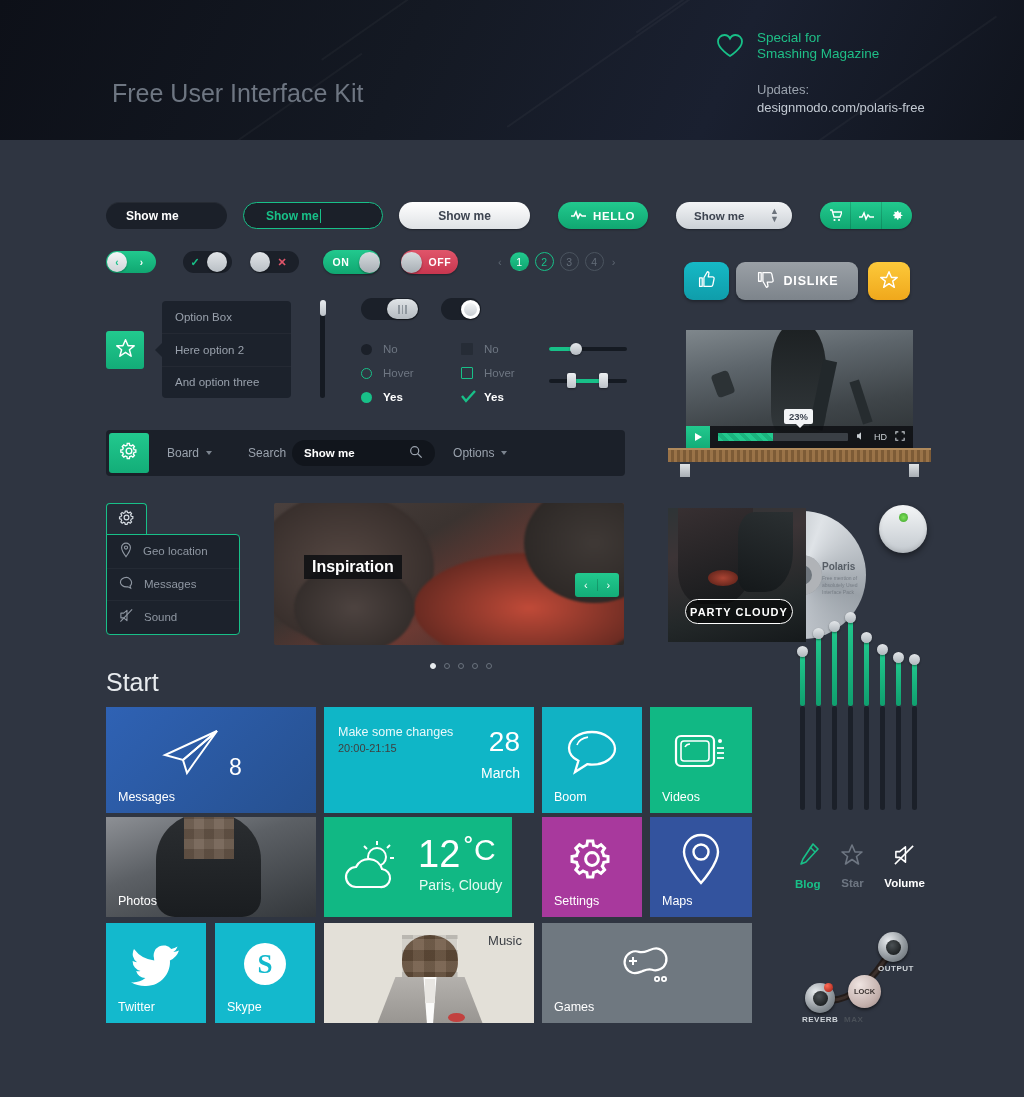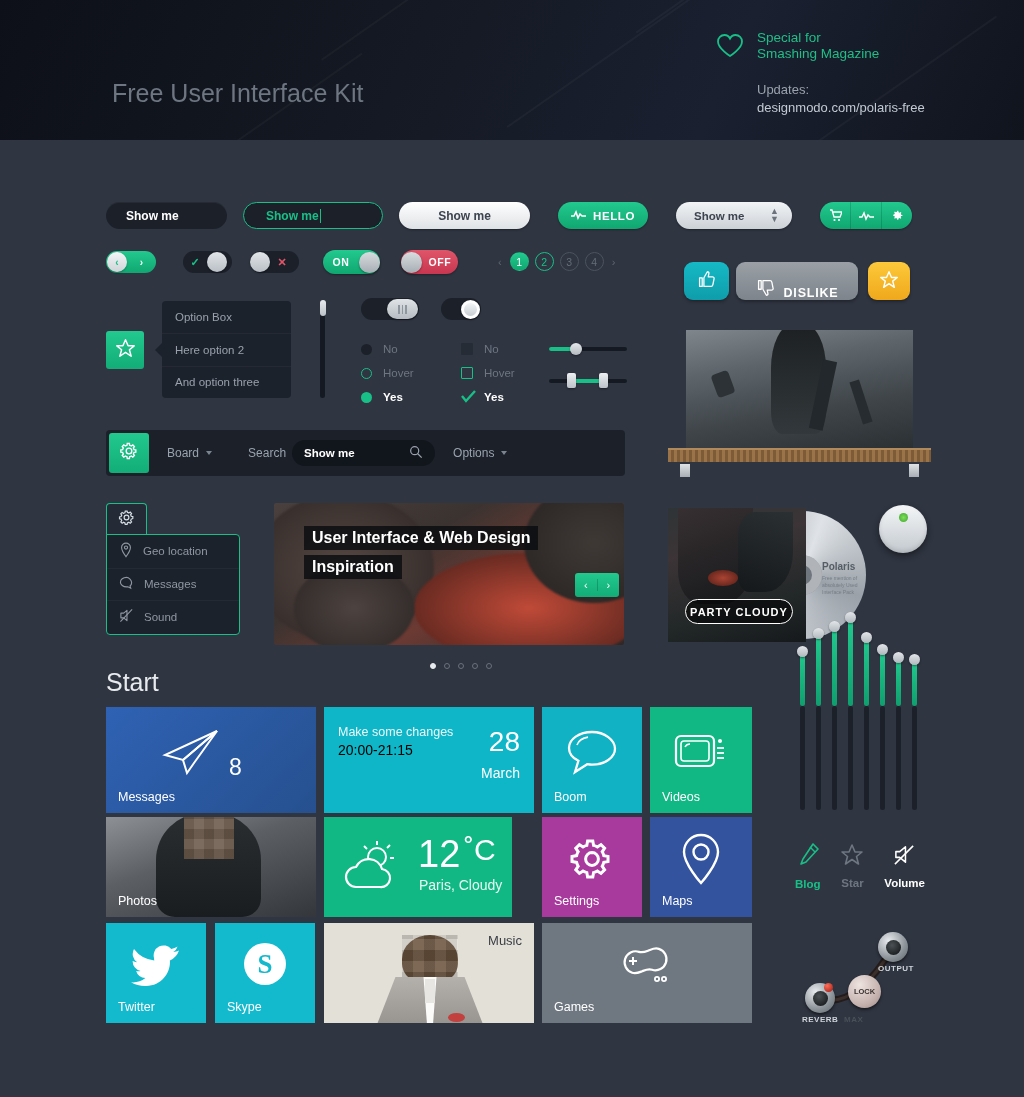--- a/index.html
+++ b/index.html
@@ -158,21 +158,21 @@
   
   .like-btn {
     position: absolute; left: 684px; top: 262px; width: 45px; height: 38px;
     background: linear-gradient(#16b9c6,#0f9daa); border-radius: 9px;
     display: flex; align-items: center; justify-content: center;
     box-shadow: 0 2px 3px rgba(0,0,0,.3);
   }
   .dislike-btn {
     position: absolute; left: 736px; top: 262px; width: 122px; height: 38px;
     background: linear-gradient(#9aa0a6,#7d848b); border-radius: 9px;
-    display: flex; align-items: flex-end; justify-content: center; gap: 9px;
+    display: flex; align-items: center; justify-content: center; gap: 9px;
     color: #fff; font-size: 12.5px; font-weight: bold; letter-spacing: .8px;
     box-shadow: 0 2px 3px rgba(0,0,0,.3);
   }
   .star-btn {
     position: absolute; left: 868px; top: 262px; width: 42px; height: 38px;
     background: linear-gradient(#fcc93a,#f0a81c); border-radius: 9px;
     display: flex; align-items: center; justify-content: center;
     box-shadow: 0 2px 3px rgba(0,0,0,.3);
   }
 
@@ -719,40 +719,63 @@
     </span>
     <span>Sound</span>
   </div>
 </div>
 
 <div class="carousel">
   <div class="blob" style="left:-20px;top:-10px;width:180px;height:150px;background:radial-gradient(#564843,#2c2523);"></div>
   <div class="blob" style="left:140px;top:50px;width:230px;height:110px;background:radial-gradient(#c04a38,#6a2b22 70%,transparent);"></div>
   <div class="blob" style="left:250px;top:-20px;width:140px;height:120px;background:radial-gradient(#3f3936,#262220);"></div>
   <div class="blob" style="left:20px;top:60px;width:120px;height:90px;background:radial-gradient(#4d4340,#2a2523);"></div>
-  <div class="cap" style="top:23px;">User Interface &amp; Web Design</div>
   <div class="cap" style="top:52px;">Inspiration</div>
   <div class="car-nav">
     <div>‹</div>
     <div>›</div>
   </div>
 </div>
 <div class="dots">
   <span class="on"></span>
   <span></span>
   <span></span>
   <span></span>
   <span></span>
 </div>
 
 <div class="video">
   <div style="position:absolute;left:85px;top:-6px;width:55px;height:110px;background:linear-gradient(#1c2022,#32383b);border-radius:40% 40% 20% 20%;"></div>
   <div style="position:absolute;left:130px;top:30px;width:14px;height:70px;background:#22282b;transform:rotate(12deg);"></div>
   <div style="position:absolute;left:28px;top:42px;width:18px;height:24px;background:#2c3235;border-radius:4px;transform:rotate(-20deg);"></div>
   <div style="position:absolute;left:170px;top:50px;width:10px;height:44px;background:#262c2f;transform:rotate(-18deg);"></div>
+  <div class="v-ctrl">
+    <div class="v-play">
+      <svg width="9" height="10" viewBox="0 0 9 10">
+          <polygon points="1,1 8,5 1,9" fill="#fff"></polygon>
+        </svg>
+    </div>
+    <div class="v-bar">
+      <div class="vf"></div>
+      <div class="v-pct">23%</div>
+    </div>
+    <div class="v-right">
+      <span>
+        <svg width="10" height="10" viewBox="0 0 12 12">
+            <path d="M6 1.5L3.3 4H1.2v4h2.1L6 10.5z" fill="#c9ced3"></path>
+          </svg>
+      </span>
+      <span>HD</span>
+      <span>
+        <svg width="10" height="10" viewBox="0 0 12 12">
+            <path d="M1 4V1h3M8 1h3v3M11 8v3H8M4 11H1V8" fill="none" stroke="#c9ced3" stroke-width="1.3"></path>
+          </svg>
+      </span>
+    </div>
+  </div>
 </div>
 <div class="shelf">
   <div class="shelf-leg" style="left:12px;"></div>
   <div class="shelf-leg" style="left:241px;"></div>
 </div>
 
 <div class="cd">
   <div class="cd-title">Polaris</div>
   <div class="cd-sub">Free mention of absolutely Used Interface Pack</div>
   <div class="hole"></div>
@@ -777,21 +800,21 @@
           <polygon points="56,4 22,33 26,46 33,36 56,4" fill="none" stroke="#fff" stroke-width="2"></polygon>
         </svg>
     </span>
     <span style="color:#fff;font-size:23px;font-weight:300;">8</span>
   </div>
   <div class="tile-label">Messages</div>
 </div>
 
 <div class="tile" style="left:324px;top:707px;width:210px;height:106px;background:#0fb6c7;">
   <div style="position:absolute;left:14px;top:18px;color:#eaf9fb;font-size:12.5px;">Make some changes</div>
-  <div style="position:absolute;left:14px;top:35px;color:#000000;font-size:14px;">20:00-21:15</div>
+  <div style="position:absolute;left:14px;top:35px;color:#404040;font-size:11px;">20:00-21:15</div>
   <div style="position:absolute;right:14px;top:14px;color:#fff;font-size:28px;font-weight:300;line-height:42px;">28</div>
   <div style="position:absolute;right:14px;top:58px;color:#fff;font-size:14px;">March</div>
 </div>
 
 <div class="tile" style="left:542px;top:707px;width:100px;height:106px;background:#11b2c4;">
   <div style="position:absolute;left:23px;top:22px;">
     <svg width="54" height="46" viewBox="0 0 54 46">
         <path d="M27 3C14.3 3 4 10.1 4 18.9c0 5.3 3.7 10 9.4 12.9L10 43l12.2-7.8c1.6.3 3.2.5 4.8.5 12.7 0 23-7.1 23-15.9S39.7 3 27 3z" fill="none" stroke="#fff" stroke-width="2.3"></path>
         <path d="M12 16c1.5-4 6-7 11-7.8" fill="none" stroke="#fff" stroke-width="1.7"></path>
       </svg>

